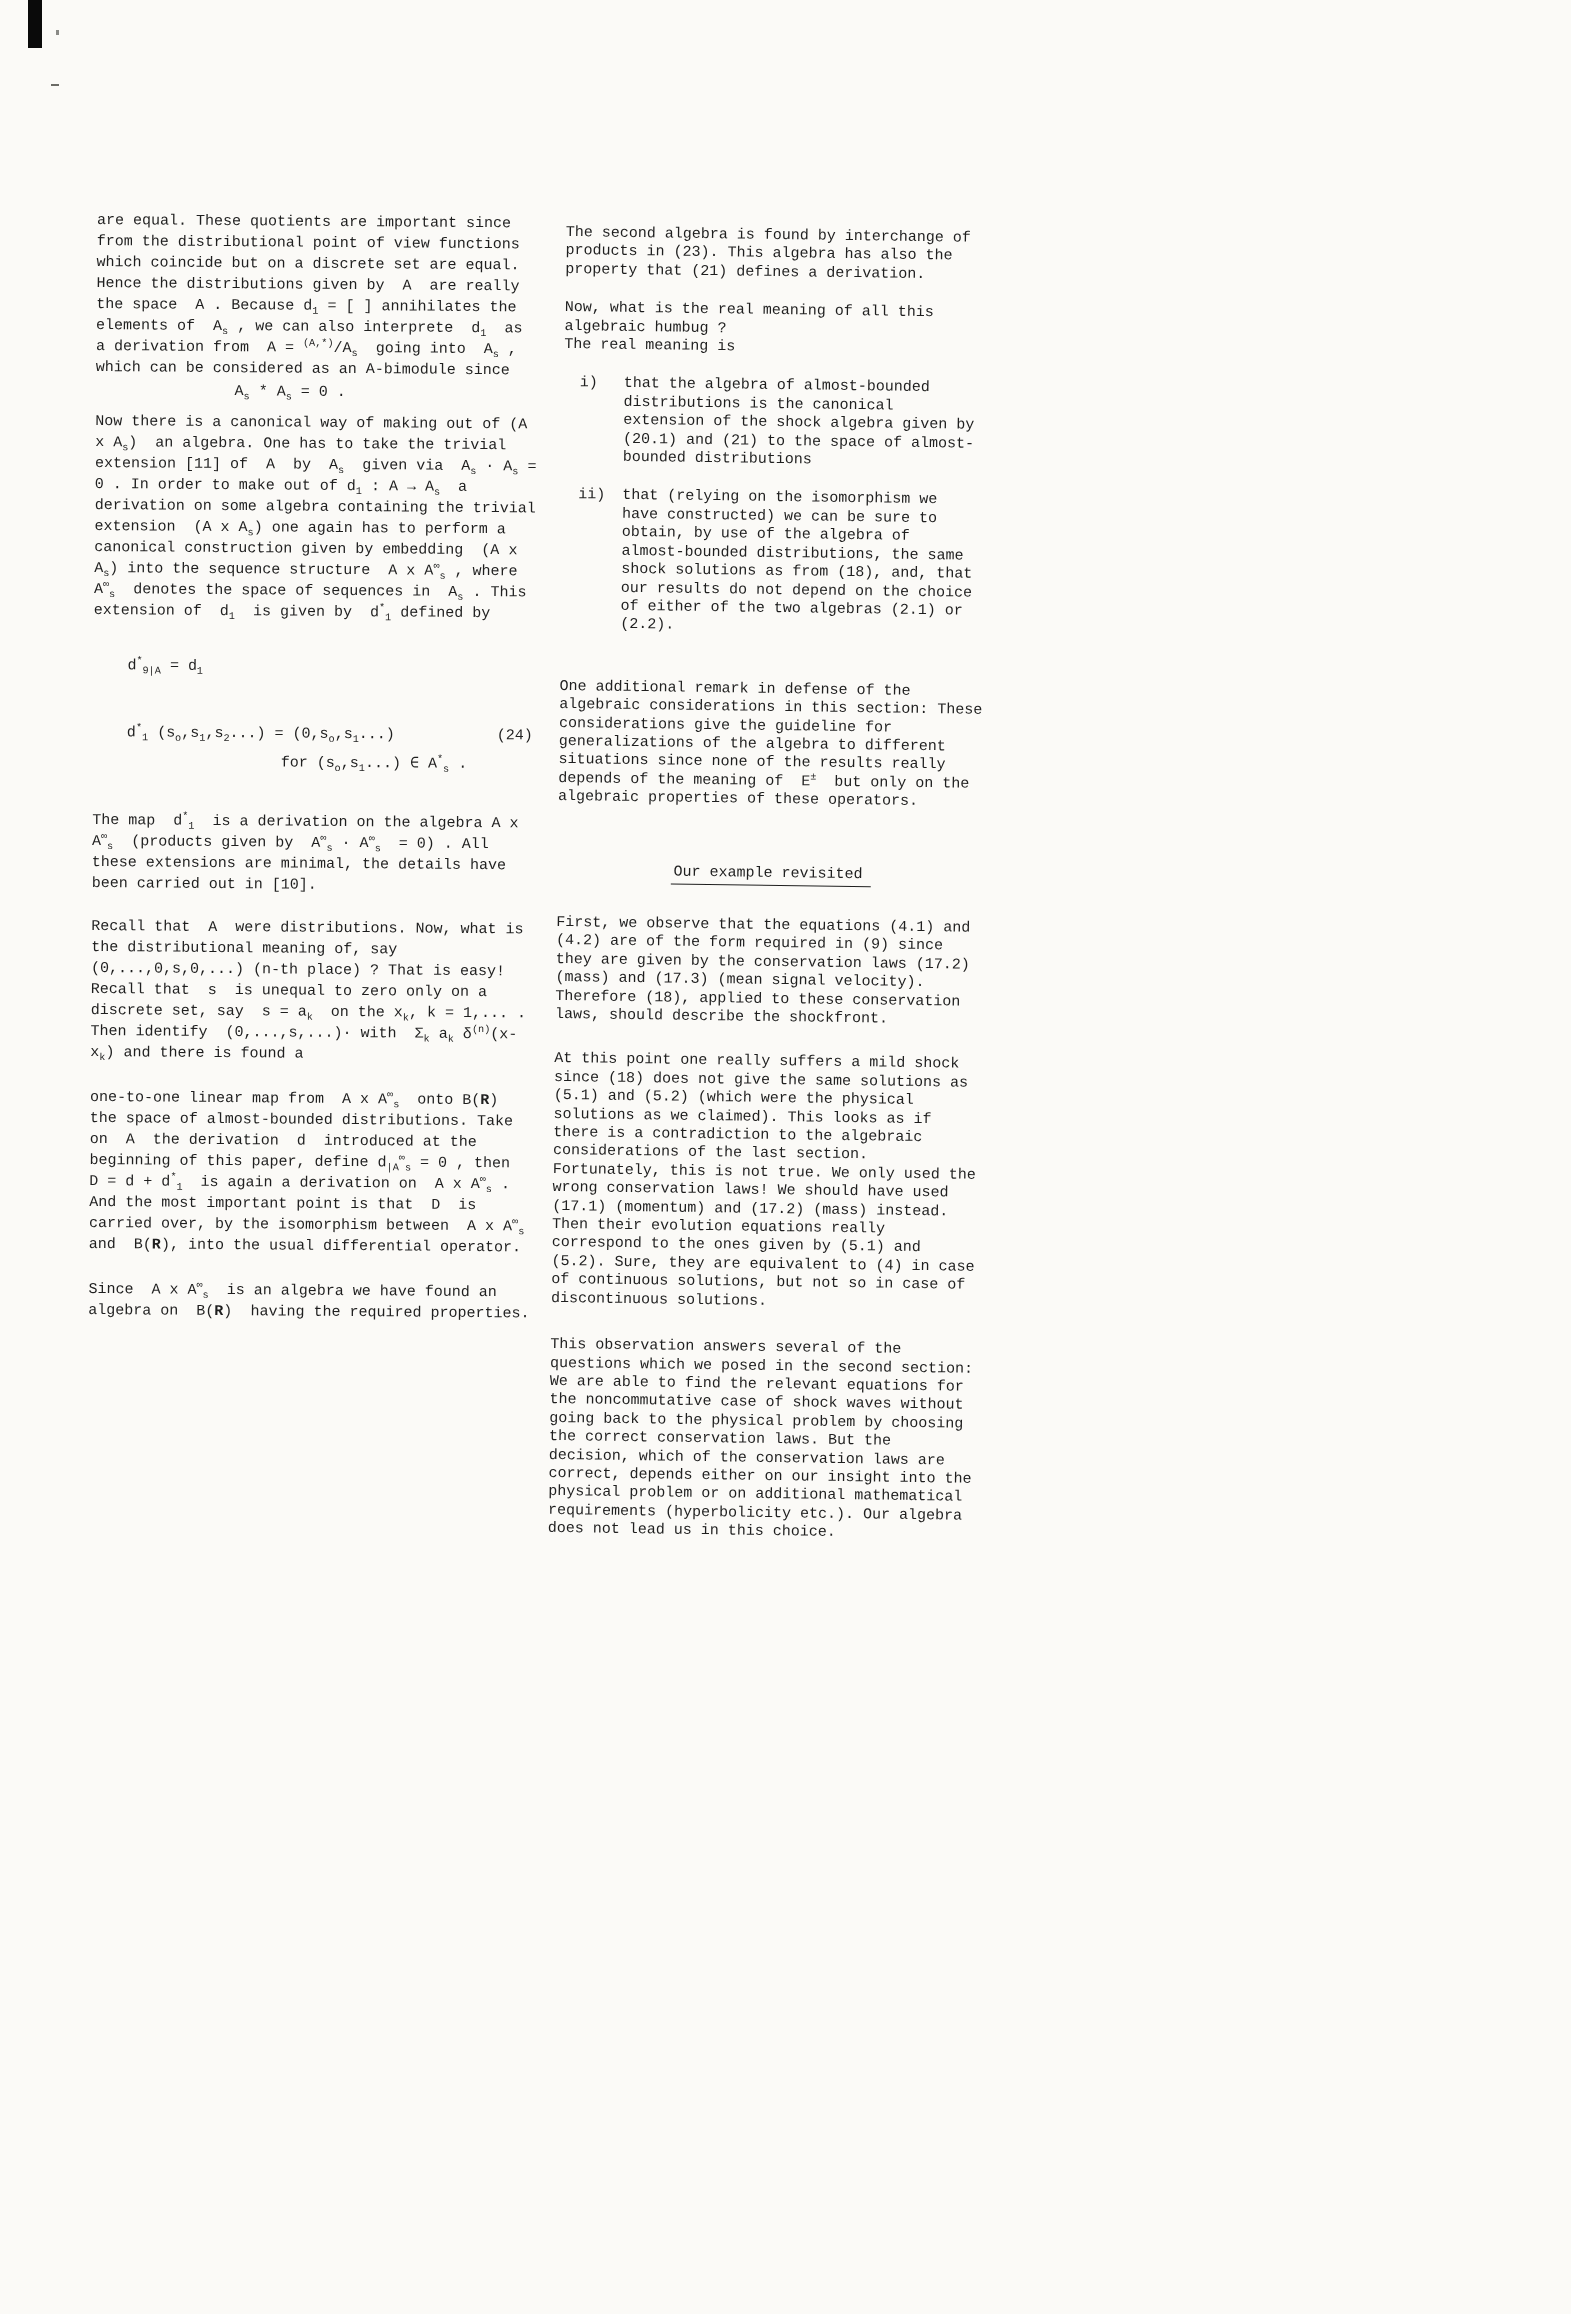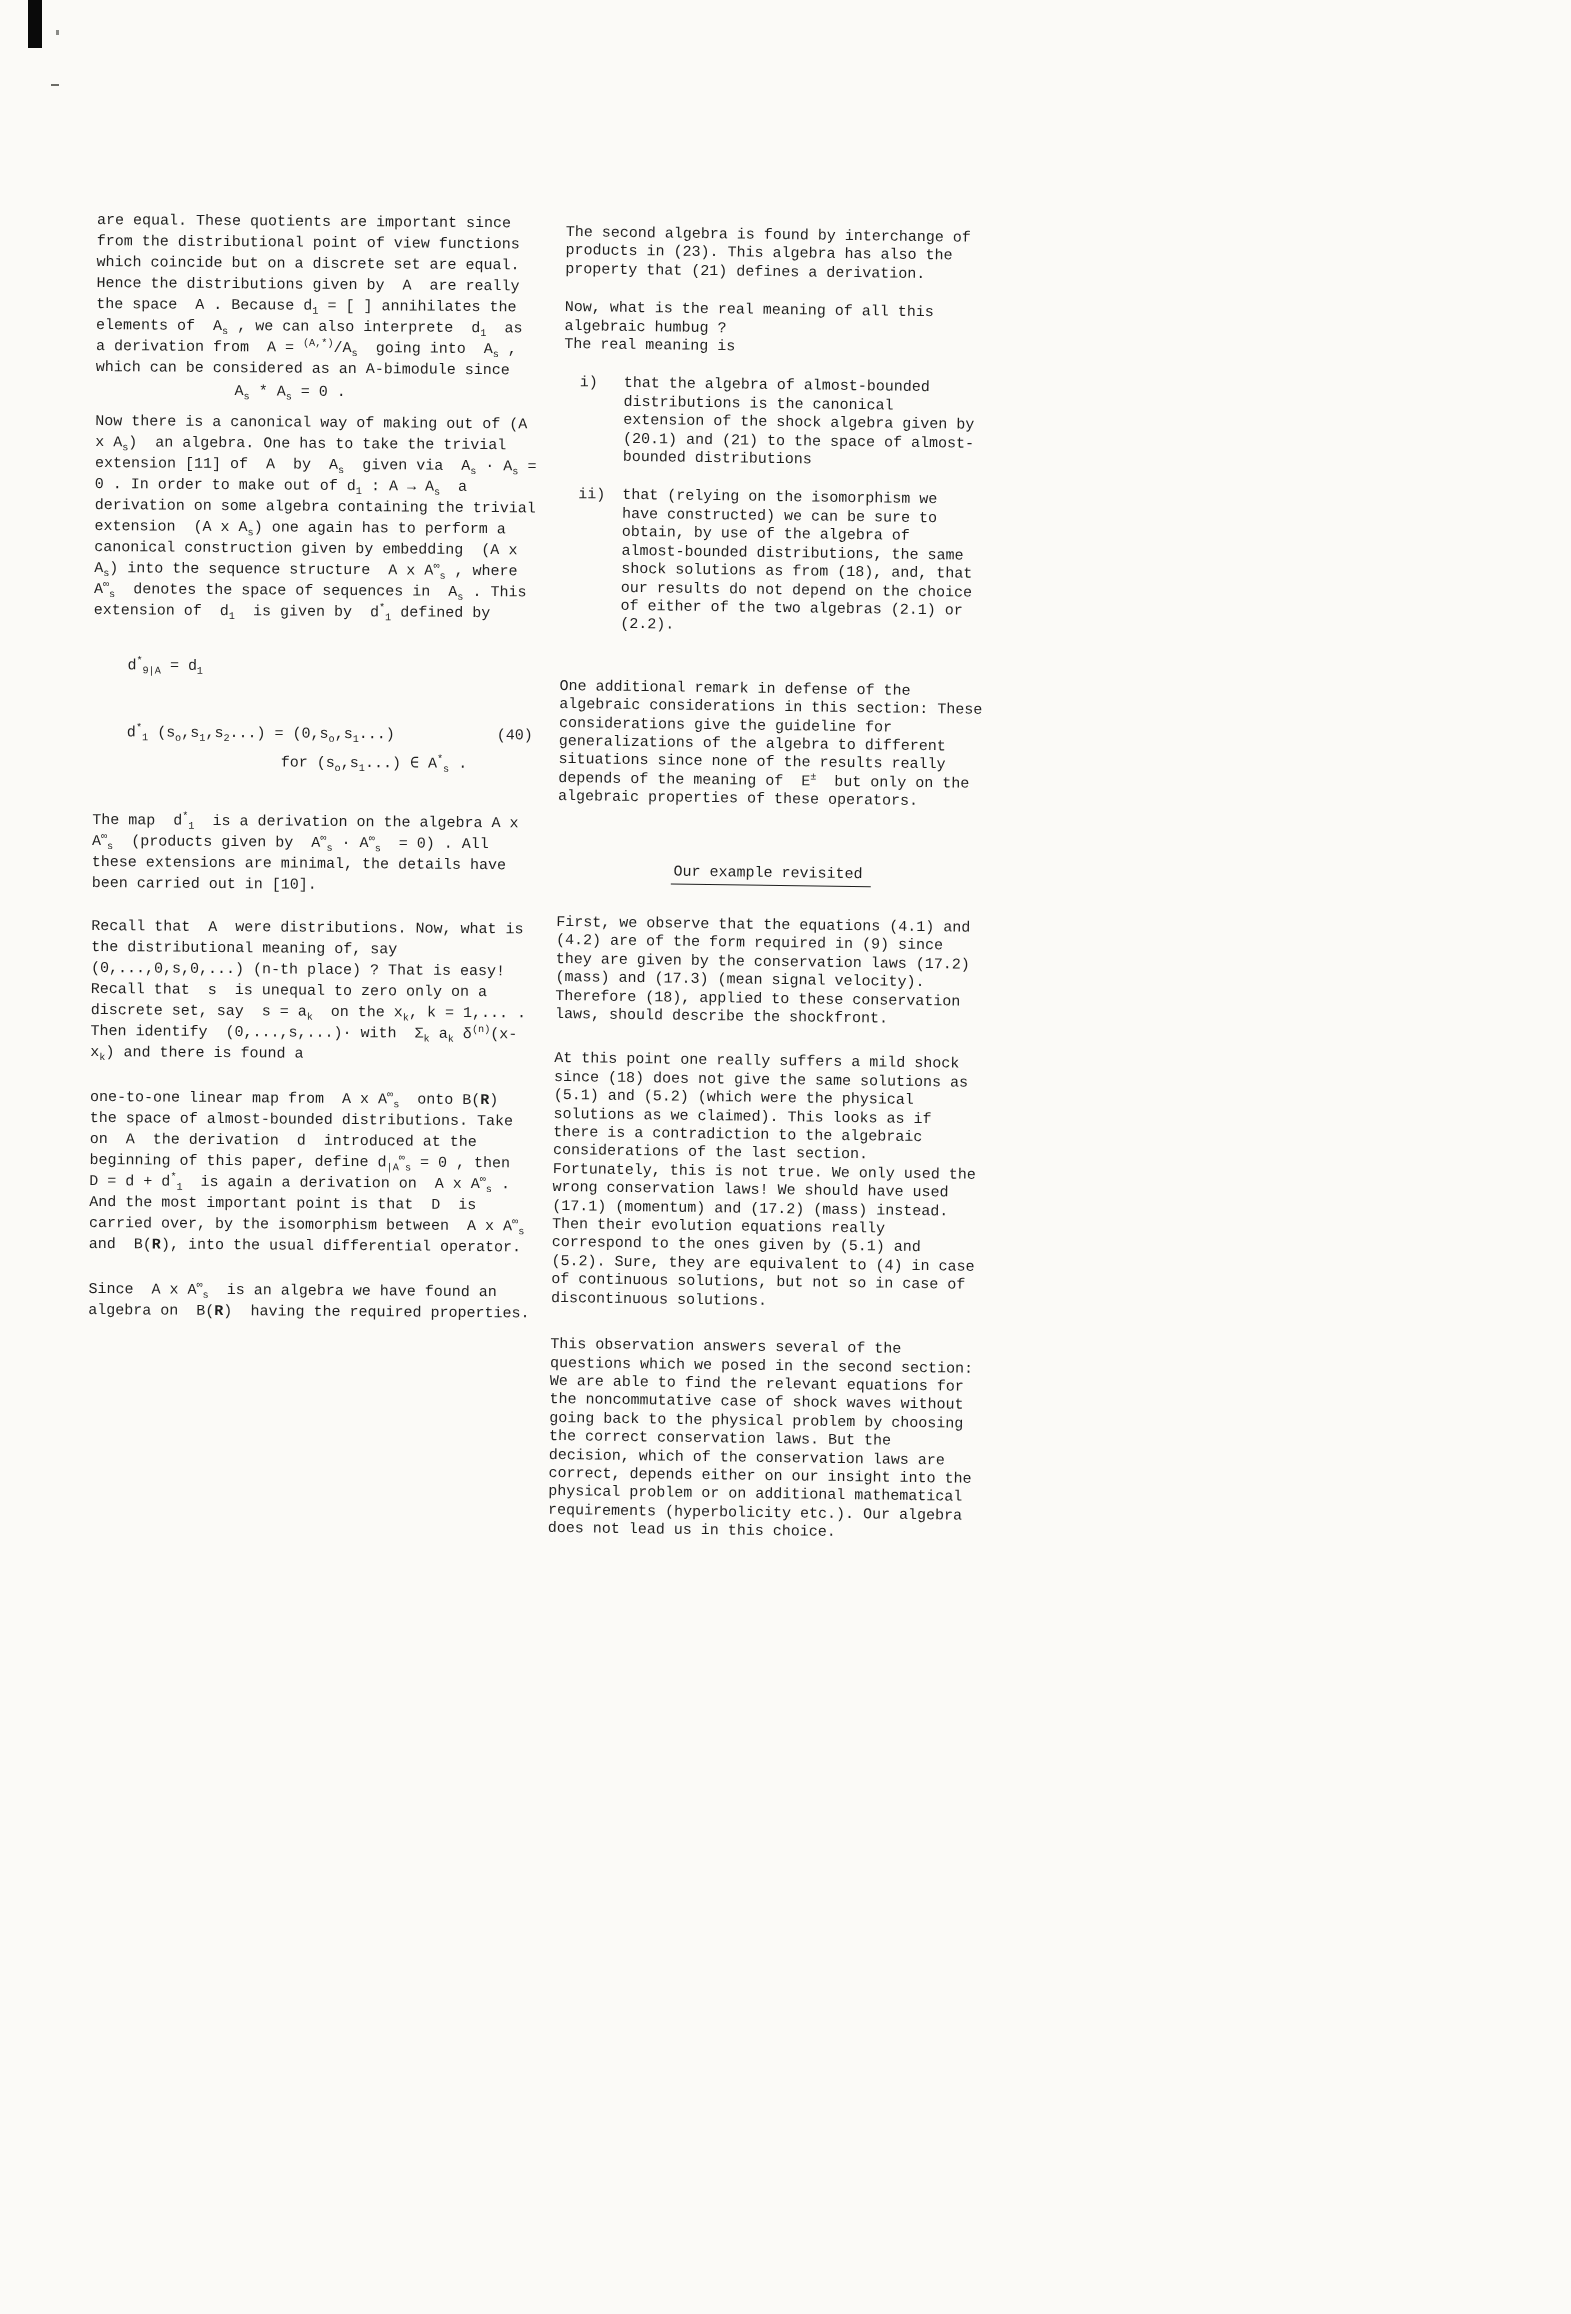--- a/index.html
+++ b/index.html
@@ -83,21 +83,21 @@
   <div class="speck-a"></div>
   <div class="speck-b"></div>
 
   <div class="col col-left">
     <p class="para l-p1">are equal. These quotients are important since from the distributional point of view functions which coincide but on a discrete set are equal. Hence the distributions given by  A  are really the space  A . Because d<sub>1</sub> = [ ] annihilates the elements of  A<sub>s</sub> , we can also interprete  d<sub>1</sub>  as a derivation from  A = <sup>(A,*)</sup>/A<sub>s</sub>  going into  A<sub>s</sub> , which can be considered as an A-bimodule since</p>
     <div class="l-eq0">A<sub>s</sub> * A<sub>s</sub> = 0 .</div>
     <p class="para l-p2">Now there is a canonical way of making out of (A x A<sub>s</sub>)  an algebra. One has to take the trivial extension [11] of  A  by  A<sub>s</sub>  given via  A<sub>s</sub> · A<sub>s</sub> = 0 . In order to make out of d<sub>1</sub> : A → A<sub>s</sub>  a derivation on some algebra containing the trivial extension  (A x A<sub>s</sub>) one again has to perform a canonical construction given by embedding  (A x A<sub>s</sub>) into the sequence structure  A x A<sup>∞</sup><sub>s</sub> , where A<sup>∞</sup><sub>s</sub>  denotes the space of sequences in  A<sub>s</sub> . This extension of  d<sub>1</sub>  is given by  d<sup>*</sup><sub>1</sub> defined by</p>
     <div class="l-eqr">d<sup>*</sup><sub>9|A</sub> = d<sub>1</sub></div>
     <div class="l-eq24">
       <span class="eq-body">d<sup>*</sup><sub>1</sub> (s<sub>o</sub>,s<sub>1</sub>,s<sub>2</sub>...) = (0,s<sub>o</sub>,s<sub>1</sub>...)</span>
-      <span class="eq-no">(40)</span>
+      <span class="eq-no">(24)</span>
     </div>
     <div class="l-eq24b">for (s<sub>o</sub>,s<sub>1</sub>...) ∈ A<sup>*</sup><sub>s</sub>  .</div>
     <p class="para l-p3">The map  d<sup>*</sup><sub>1</sub>  is a derivation on the algebra A x A<sup>∞</sup><sub>s</sub>  (products given by  A<sup>∞</sup><sub>s</sub> · A<sup>∞</sup><sub>s</sub>  = 0) . All these extensions are minimal, the details have been carried out in [10].</p>
     <p class="para l-p4">Recall that  A  were distributions. Now, what is the distributional meaning of, say (0,...,0,s,0,...) (n-th place) ? That is easy! Recall that  s  is unequal to zero only on a discrete set, say  s = a<sub>k</sub>  on the x<sub>k</sub>, k = 1,... . Then identify  (0,...,s,...)· with  Σ<sub>k</sub> a<sub>k</sub> δ<sup>(n)</sup>(x-x<sub>k</sub>) and there is found a</p>
     <p class="para l-p5">one-to-one linear map from  A x A<sup>∞</sup><sub>s</sub>  onto B(<b>R</b>) the space of almost-bounded distributions. Take on  A  the derivation  d  introduced at the beginning of this paper, define d<sub>|A</sub><sup>∞</sup><sub>s</sub> = 0 , then  D = d + d<sup>*</sup><sub>1</sub>  is again a derivation on  A x A<sup>∞</sup><sub>s</sub> . And the most important point is that  D  is carried over, by the isomorphism between  A x A<sup>∞</sup><sub>s</sub>  and  B(<b>R</b>), into the usual differential operator.</p>
     <p class="para l-p6">Since  A x A<sup>∞</sup><sub>s</sub>  is an algebra we have found an algebra on  B(<b>R</b>)  having the required properties.</p>
   </div>
 
   <div class="col col-right">
     <p class="para r-p1">The second algebra is found by interchange of products in (23). This algebra has also the property that (21) defines a derivation.</p>

